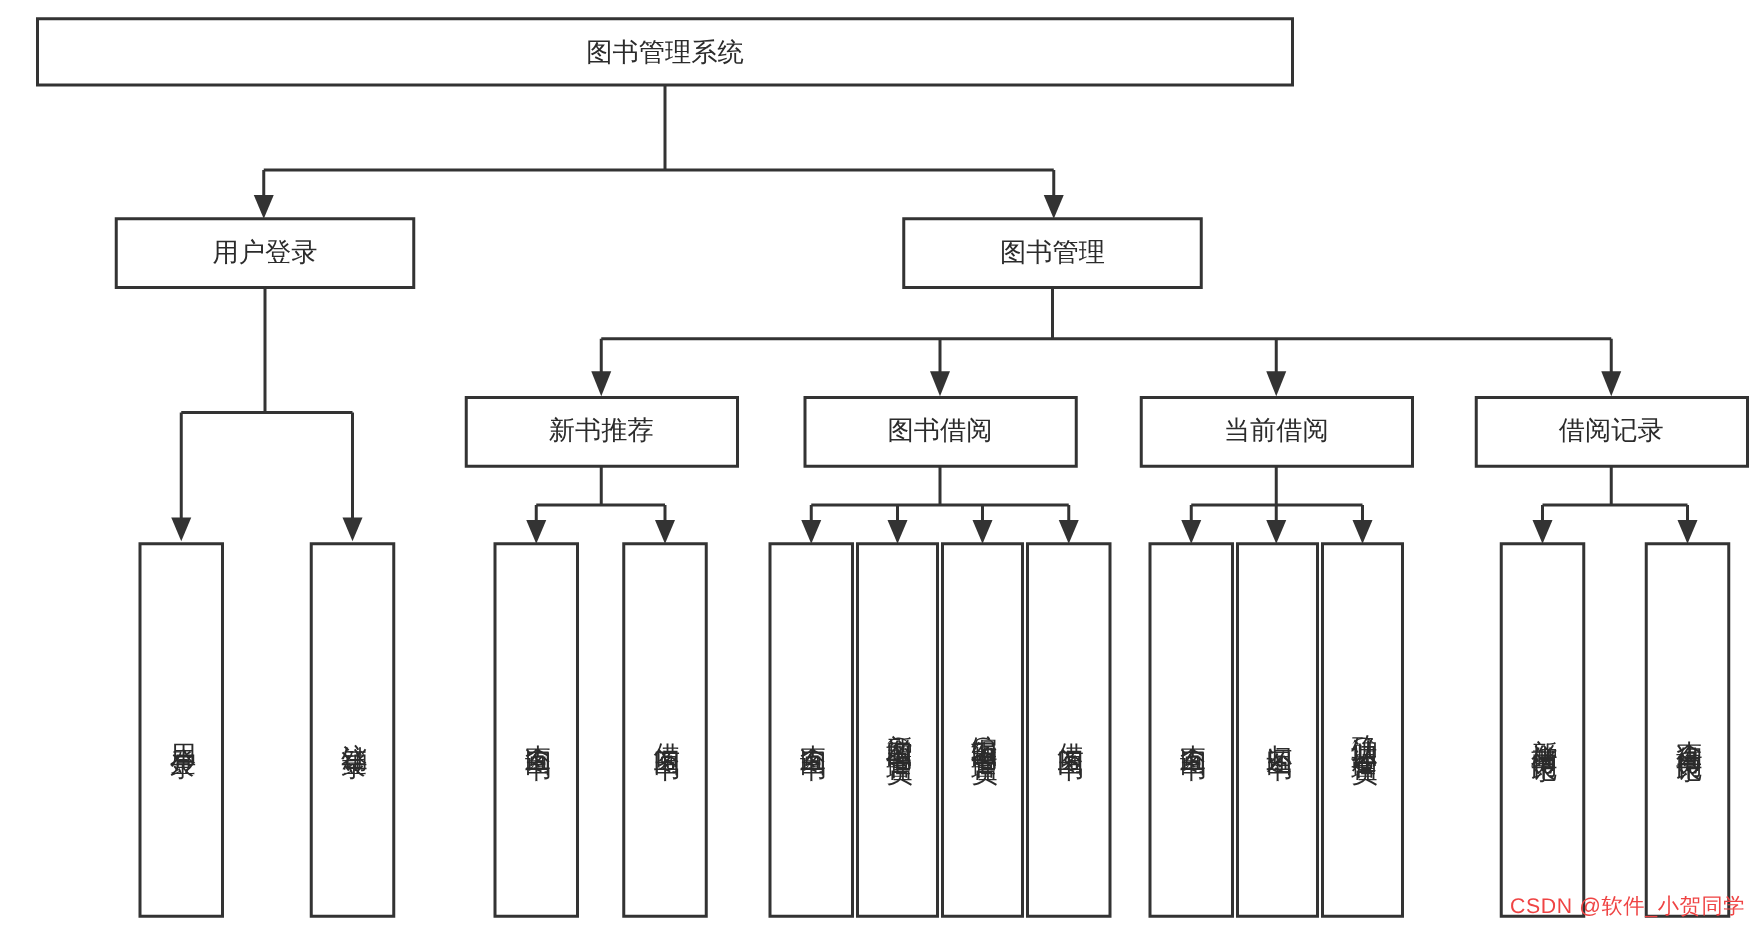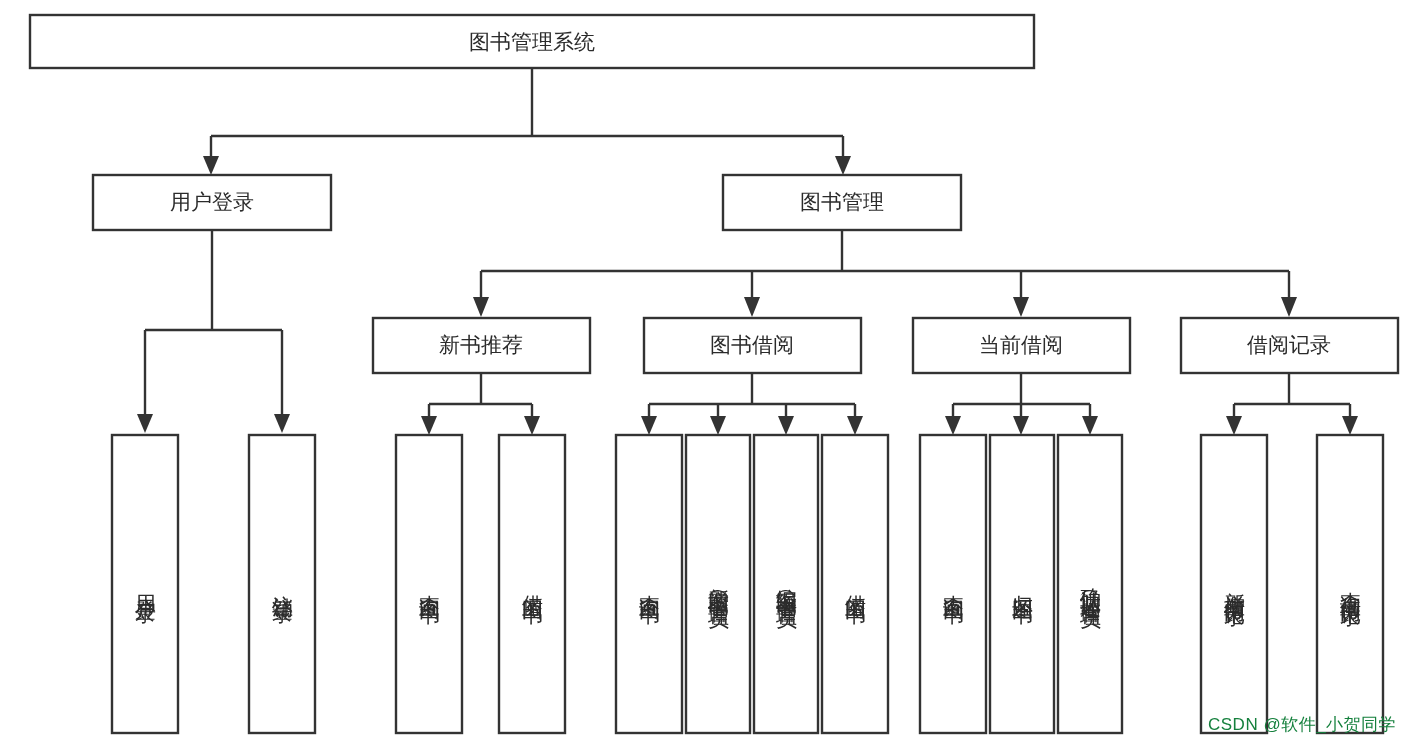--- a/index.html
+++ b/index.html
@@ -63,21 +63,21 @@
     align-items: center;
     justify-content: center;
     text-align: center;
     white-space: nowrap;
     pointer-events: none;
   }
   .watermark {
     position: absolute;
     font-family: "Liberation Sans", "DejaVu Sans", sans-serif;
     font-size: 17px;
-    color: #15803d;
+    color: #ef4444;
     white-space: nowrap;
     letter-spacing: 0.5px;
   }
 </style>
 </head>
 <body>
 
 <div id="diagram-root">
 
   <svg class="tree-canvas" viewBox="0 0 1405 747">

